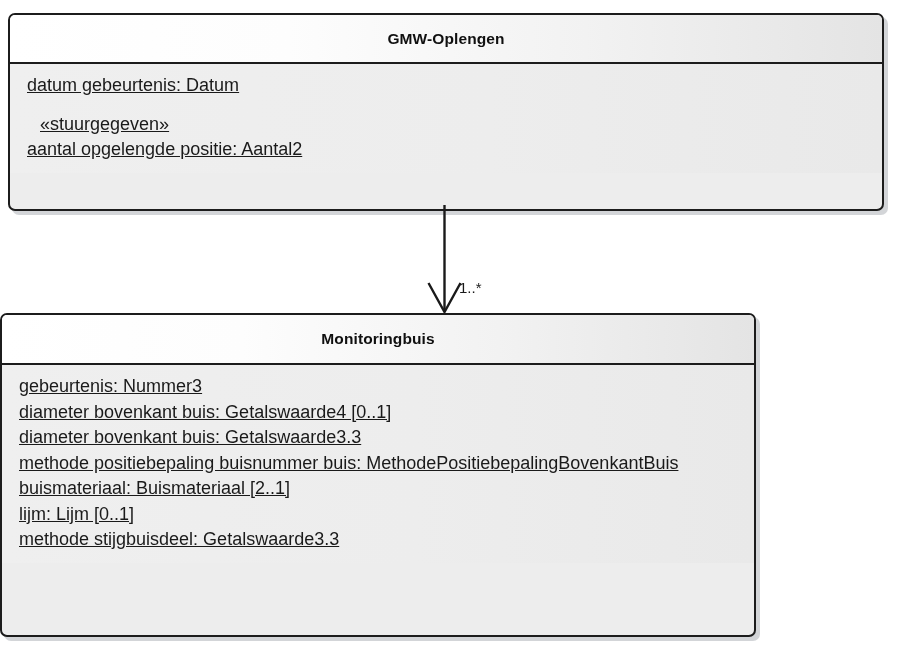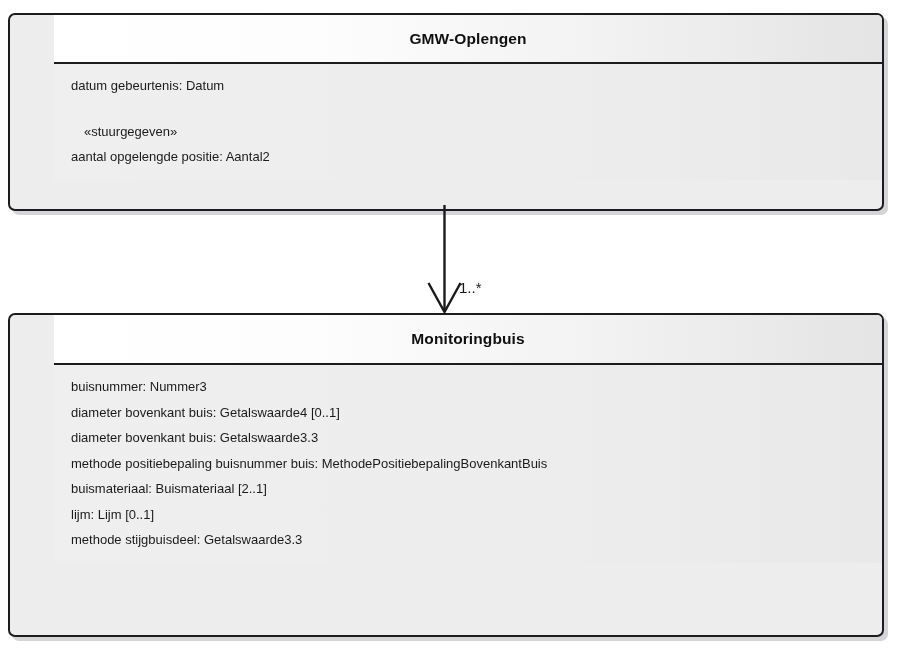--- a/index.html
+++ b/index.html
@@ -22,21 +22,20 @@
 
   
   .uml-class {
     position: absolute;
     box-sizing: border-box;
     border: 2px solid #1c1c1c;
     border-radius: 7px;
     background: #ededed;
     box-shadow: 4px 4px 0 0 rgba(175,178,184,0.55);
     overflow: hidden;
-    padding-left: 44px;
   }
 
   .uml-header {
     box-sizing: border-box;
     width: 100%;
     text-align: center;
     font-weight: bold;
     font-size: 15.5px;
     color: #101010;
     background: linear-gradient(to right, #ffffff 0%, #fdfdfd 32%, #f2f2f2 66%, #e4e4e4 100%);
@@ -45,51 +44,52 @@
   }
 
   .uml-body {
     box-sizing: border-box;
     width: 100%;
     background: linear-gradient(to right, #efefef 0%, #ededed 55%, #e9e9e9 100%);
     padding: 9px 0 10px 0;
   }
 
   .attr-line {
-    font-size: 13px;
+    font-size: 18px;
     color: #1a1a1a;
     line-height: 25.5px;
     white-space: nowrap;
     padding-left: 17px;
+    text-decoration: underline;
   }
 
   .attr-line.stereotype {
     padding-left: 30px;
   }
 
   .attr-line.spacer-above {
-    margin-top: 20px;
+    margin-top: 13px;
   }
 
   
   #class-gmw-oplengen {
     left: 8px;
     top: 13px;
     width: 876px;
     height: 198px;
   }
   #class-gmw-oplengen .uml-header {
     height: 49px;
     line-height: 47px;
   }
 
   #class-monitoringbuis {
-    left: 8px;
+    left: 0;
     top: 313px;
-    width: 876px;
+    width: 756px;
     height: 324px;
   }
   #class-monitoringbuis .uml-header {
     height: 50px;
     line-height: 48px;
   }
 
   
   #association-connector {
     position: absolute;
@@ -129,21 +129,21 @@
     <svg width="130" height="116" viewBox="0 0 130 116">
       <line x1="28.5" y1="0" x2="28.5" y2="107" stroke="#1a1a1a" stroke-width="2.4"></line>
       <path d="M 12.5 78 L 28.5 107 L 44.5 78" fill="none" stroke="#1a1a1a" stroke-width="2.4" stroke-linecap="butt" stroke-linejoin="miter"></path>
     </svg>
   </div>
   <div id="multiplicity-label">1..*</div>
 
   <div class="uml-class" id="class-monitoringbuis">
     <div class="uml-header">Monitoringbuis</div>
     <div class="uml-body">
-      <div class="attr-line">buisnummer: Nummer3</div>
+      <div class="attr-line">gebeurtenis: Nummer3</div>
       <div class="attr-line">diameter bovenkant buis: Getalswaarde4 [0..1]</div>
       <div class="attr-line">diameter bovenkant buis: Getalswaarde3.3</div>
       <div class="attr-line">methode positiebepaling buisnummer buis: MethodePositiebepalingBovenkantBuis</div>
       <div class="attr-line">buismateriaal: Buismateriaal [2..1]</div>
       <div class="attr-line">lijm: Lijm [0..1]</div>
       <div class="attr-line">methode stijgbuisdeel: Getalswaarde3.3</div>
     </div>
   </div>
 
 </div>

